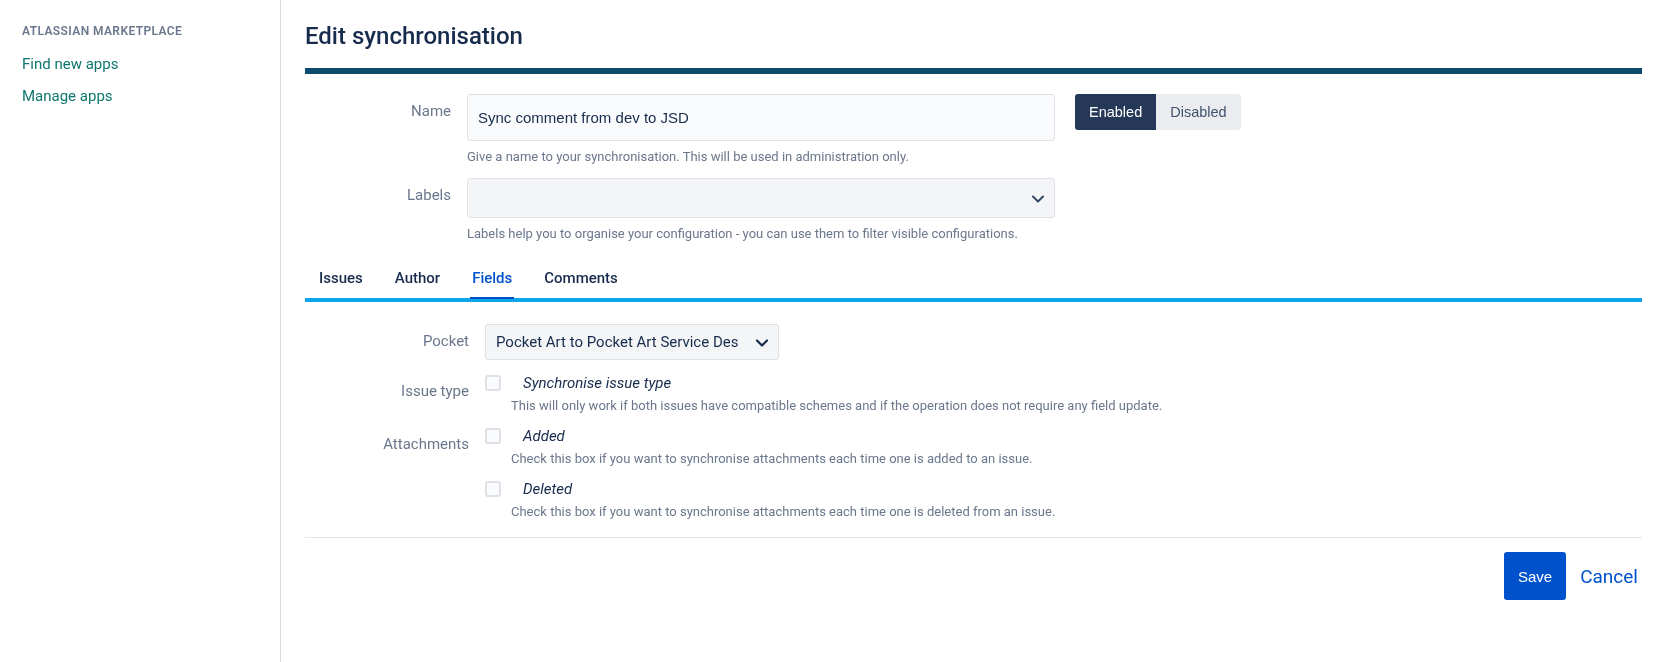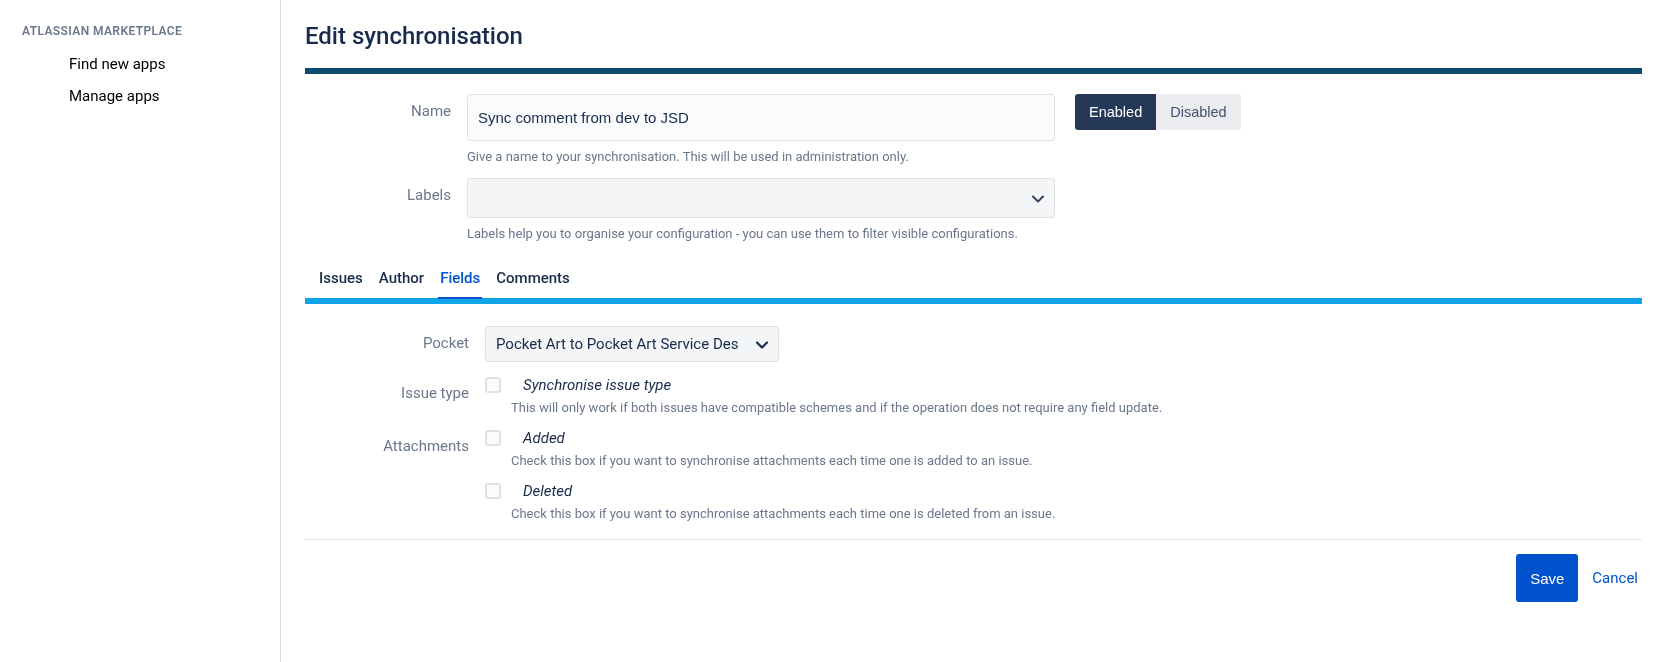--- a/index.html
+++ b/index.html
@@ -22,26 +22,25 @@
     font-size: 12px;
     font-weight: 600;
     color: #6B778C;
     letter-spacing: 0.4px;
     margin-bottom: 10px;
     text-transform: uppercase;
   }
   .sidebar-link {
     display: block;
     font-size: 15px;
-    color: #000000;
+    color: #0f766e;
     text-decoration: none;
     padding: 6px 0;
     cursor: pointer;
     line-height: 1.35;
-    margin-left: 47px;
   }
   .sidebar-section + .sidebar-section { margin-top: 28px; }
 
   .main {
     flex: 1;
     padding: 22px 24px 24px 24px;
     position: relative;
   }
   .page-title {
     font-size: 24px;
@@ -115,24 +114,24 @@
     display: flex;
     align-items: center;
   }
   .toggle-btn.active { background: #253858; color: #fff; }
   .toggle-btn.inactive { background: #EBECF0; color: #42526E; }
 
   .name-row-outer { display: flex; align-items: flex-start; }
 
   .tabs {
     display: flex;
-    border-bottom: 6px solid #0ea5e9;
+    border-bottom: 4px solid #0ea5e9;
     margin-top: 22px;
     padding-left: 12px;
-    gap: 12px;
+    gap: 28px;
   }
   .tab {
     padding: 6px 2px 10px 2px;
     font-size: 15px;
     font-weight: 500;
     color: #172B4D;
     cursor: pointer;
     border-bottom: 2px solid transparent;
     margin-bottom: -1px;
   }
@@ -203,21 +202,21 @@
     border: none;
     height: 48px;
     padding: 0 14px;
     border-radius: 3px;
     font-size: 15px;
     font-weight: 500;
     cursor: pointer;
   }
   .link-cancel {
     color: #0052CC;
-    font-size: 15px;
+    font-size: 19px;
     cursor: pointer;
   }
 </style>
 </head>
 <body>
 
 <nav class="sidebar">
   <div class="sidebar-section">
     <div class="sidebar-section-header">ATLASSIAN MARKETPLACE</div>
     <a class="sidebar-link">Find new apps</a>

